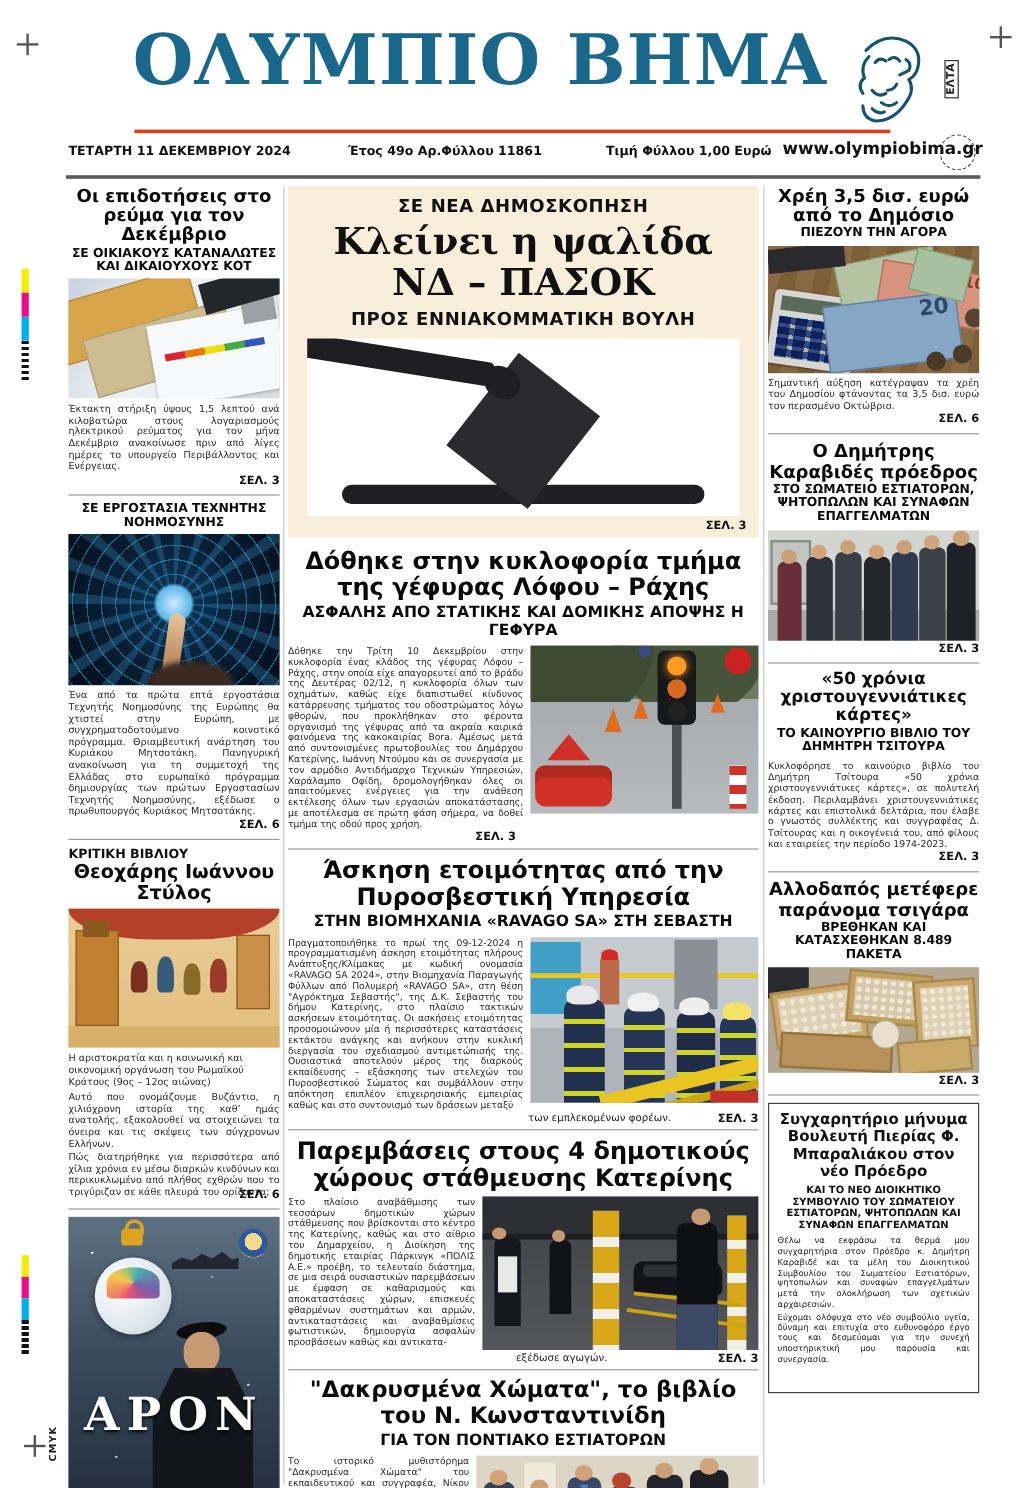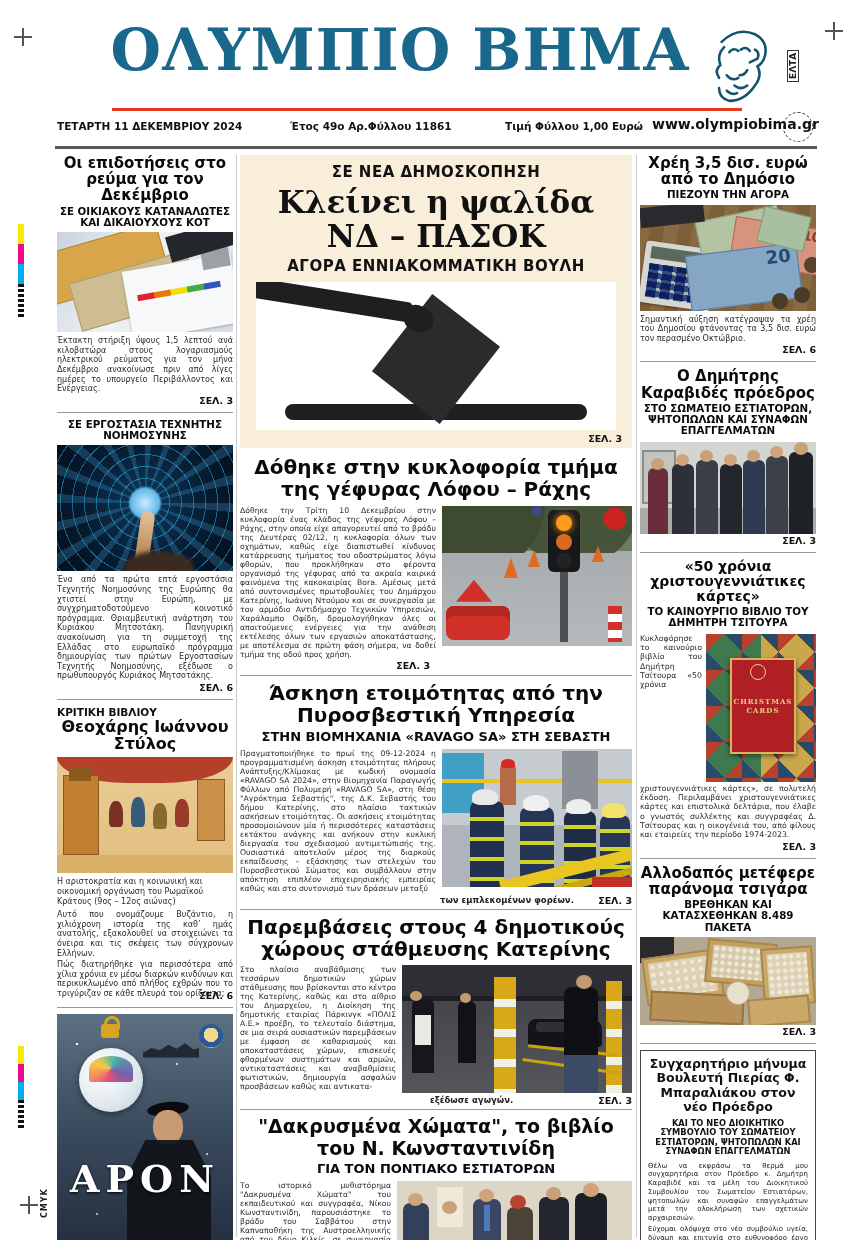--- a/index.html
+++ b/index.html
@@ -38,21 +38,21 @@
   
   .a-head{font-weight:bold;font-size:15px;line-height:1.08;text-align:center;color:#0a0a0a;}
   .a-sub{font-weight:bold;font-size:10.3px;line-height:1.1;text-align:center;margin-top:2px;color:#0a0a0a;}
   .a-body{font-size:8px;line-height:1.2;text-align:justify;color:#2a2a2a;margin-top:4px;}
   .a-ref{font-weight:bold;font-size:9.5px;text-align:right;margin-top:1px;}
   .c-head{font-weight:bold;font-size:20px;line-height:1.12;text-align:center;color:#0a0a0a;}
   .c-sub{font-weight:bold;font-size:13px;text-align:center;margin-top:2px;color:#0a0a0a;}
   .c-row{display:flex;gap:6px;margin-top:5px;}
   .c-text{flex:1;font-size:7.7px;line-height:1.17;text-align:justify;color:#2a2a2a;}
   .c-photo{width:190px;flex:0 0 190px;}
-  .c-caption{font-size:8.5px;color:#222;font-weight:bold;}
+  .c-caption{font-size:8.5px;color:#222;}
   .ph{position:relative;overflow:hidden;background:#ccc;}
   .ph *{position:absolute;}
   
   .main-box{background:#f8eeda;height:293px;padding:8px 12px 0;box-sizing:border-box;position:relative;}
   .main-kicker{font-weight:bold;font-size:15px;text-align:center;letter-spacing:.5px;}
   .main-head{font-family:"DejaVu Serif",serif;font-weight:bold;font-size:31px;line-height:1.1;text-align:center;margin-top:4px;}
   .main-sub{font-weight:bold;font-size:15px;text-align:center;margin-top:4px;letter-spacing:.5px;}
   .ballot{position:relative;height:148px;background:#fff;margin:7px 4px 0;overflow:hidden;}
   .ballot *{position:absolute;background:#1f1f22;}
   .main-ref{position:absolute;right:10px;bottom:4px;font-weight:bold;font-size:9.5px;}
@@ -201,32 +201,33 @@
 
     </div>
   </div>
 
   <div class="col col-center">
 
     <div class="main-box">
       <div class="main-kicker">ΣΕ ΝΕΑ ΔΗΜΟΣΚΟΠΗΣΗ</div>
       <div class="main-head">Κλείνει η ψαλίδα</div>
       <div class="main-head" style="margin-top:0;">ΝΔ – ΠΑΣΟΚ</div>
-      <div class="main-sub">ΑΓΟΡΑ ΕΝΝΙΑΚΟΜΜΑΤΙΚΗ ΒΟΥΛΗ</div>
+      <div class="main-sub">ΠΡΟΣ ΕΝΝΙΑΚΟΜΜΑΤΙΚΗ ΒΟΥΛΗ</div>
       <div class="ballot">
         <div style="bottom:10px;left:8%;width:84%;height:16px;border-radius:8px;"></div>
         <div style="bottom:22px;left:38%;width:86px;height:98px;transform:rotate(38deg);background:#2b2b2e;"></div>
         <div style="top:8px;left:-6px;width:45%;height:20px;transform:rotate(9deg);border-radius:4px;"></div>
         <div style="top:24px;left:41%;width:30px;height:26px;border-radius:40% 60% 50% 50%;transform:rotate(18deg);"></div>
       </div>
       <div class="main-ref">ΣΕΛ. 3</div>
     </div>
 
     <div style="margin-top:8px;">
       <div class="c-head">Δόθηκε στην κυκλοφορία τμήμα της γέφυρας Λόφου – Ράχης</div>
+      <div class="c-sub">ΑΣΦΑΛΗΣ ΑΠΟ ΣΤΑΤΙΚΗΣ ΚΑΙ ΔΟΜΙΚΗΣ ΑΠΟΨΗΣ Η ΓΕΦΥΡΑ</div>
       <div class="c-row">
         <div class="c-text">Δόθηκε την Τρίτη 10 Δεκεμβρίου στην κυκλοφορία ένας κλάδος της γέφυρας Λόφου – Ράχης, στην οποία είχε απαγορευτεί από το βράδυ της Δευτέρας 02/12, η κυκλοφορία όλων των οχημάτων, καθώς είχε διαπιστωθεί κίνδυνος κατάρρευσης τμήματος του οδοστρώματος λόγω φθορών, που προκλήθηκαν στο φέροντα οργανισμό της γέφυρας από τα ακραία καιρικά φαινόμενα της κακοκαιρίας Bora. Αμέσως μετά από συντονισμένες πρωτοβουλίες του Δημάρχου Κατερίνης, Ιωάννη Ντούμου και σε συνεργασία με τον αρμόδιο Αντιδήμαρχο Τεχνικών Υπηρεσιών, Χαράλαμπο Οφίδη, δρομολογήθηκαν όλες οι απαιτούμενες ενέργειες για την ανάθεση εκτέλεσης όλων των  εργασιών αποκατάστασης, με αποτέλεσμα σε πρώτη φάση σήμερα, να δοθεί τμήμα της οδού προς χρήση.</div>
         <div class="ph c-photo" style="height:140px;background:linear-gradient(#6f7a62 0 32%,#a7abae 32%,#b6babd);">
           <div style="left:0;top:0;width:100%;height:34%;background:radial-gradient(circle at 20% 0,#3e4a32 0 40%,transparent 41%),radial-gradient(circle at 70% -10%,#46543a 0 45%,transparent 46%);"></div>
           <div style="left:118px;top:8px;width:8px;height:128px;background:#4c4e52;"></div>
           <div style="left:106px;top:4px;width:32px;height:62px;border-radius:6px;background:#17181a;">
             <div style="position:absolute;left:8px;top:5px;width:16px;height:16px;border-radius:50%;background:#ff9b1e;box-shadow:0 0 8px #ff9b1e;"></div>
             <div style="position:absolute;left:8px;top:24px;width:16px;height:16px;border-radius:50%;background:#d96b20;"></div>
             <div style="position:absolute;left:8px;top:43px;width:16px;height:16px;border-radius:50%;background:#222;"></div>
           </div>
@@ -377,27 +378,20 @@
         <div style="left:154px;top:0;width:14px;height:13px;border-radius:50%;background:#caa077;"></div>
       </div>
       <div class="a-ref">ΣΕΛ. 3</div>
     </div>
     <div class="sep"></div>
 
     <div>
       <div class="a-head" style="font-size:14px;">«50 χρόνια χριστουγεννιάτικες κάρτες»</div>
       <div class="a-sub">ΤΟ ΚΑΙΝΟΥΡΓΙΟ ΒΙΒΛΙΟ ΤΟΥ ΔΗΜΗΤΡΗ ΤΣΙΤΟΥΡΑ</div>
       <div style="margin-top:5px;overflow:hidden;">
-        <div class="ph r-bookwrap" style="background:
-            linear-gradient(45deg,#2a4a6a 25%,transparent 25% 75%,#2a4a6a 75%),
-            linear-gradient(135deg,#b8412e 25%,transparent 25% 75%,#b8412e 75%),
-            linear-gradient(90deg,#3f7a4e 0 50%,#caa84a 50%);background-size:36px 36px,36px 36px,100% 100%;">
-          <div style="left:24px;top:24px;width:62px;height:92px;background:#b01f24;border:2px solid #d8b45a;box-shadow:0 2px 5px #0007;display:flex;align-items:center;justify-content:center;text-align:center;color:#e8cf8a;font-family:'DejaVu Serif',serif;font-size:7px;font-weight:bold;letter-spacing:1px;">CHRISTMAS CARDS</div>
-          <div style="left:44px;top:30px;width:14px;height:14px;border:1.5px solid #e8cf8a;border-radius:50%;"></div>
-        </div>
         <div class="a-body" style="margin-top:0;font-size:7.8px;">Κυκλοφόρησε το καινούριο βιβλίο του Δημήτρη Τσίτουρα «50 χρόνια  χριστουγεννιάτικες κάρτες», σε πολυτελή έκδοση. Περιλαμβάνει χριστουγεννιάτικες  κάρτες και επιστολικά δελτάρια, που έλαβε ο γνωστός συλλέκτης  και συγγραφέας  Δ. Τσίτουρας και η οικογένειά του, από φίλους και εταιρείες  την περίοδο  1974-2023.</div>
       </div>
       <div class="a-ref">ΣΕΛ. 3</div>
     </div>
     <div class="sep"></div>
 
     <div>
       <div class="a-head">Αλλοδαπός μετέφερε παράνομα τσιγάρα</div>
       <div class="a-sub">ΒΡΕΘΗΚΑΝ ΚΑΙ ΚΑΤΑΣΧΕΘΗΚΑΝ 8.489 ΠΑΚΕΤΑ</div>
       <div class="ph" style="height:88px;margin-top:4px;background:#b2a894;">

